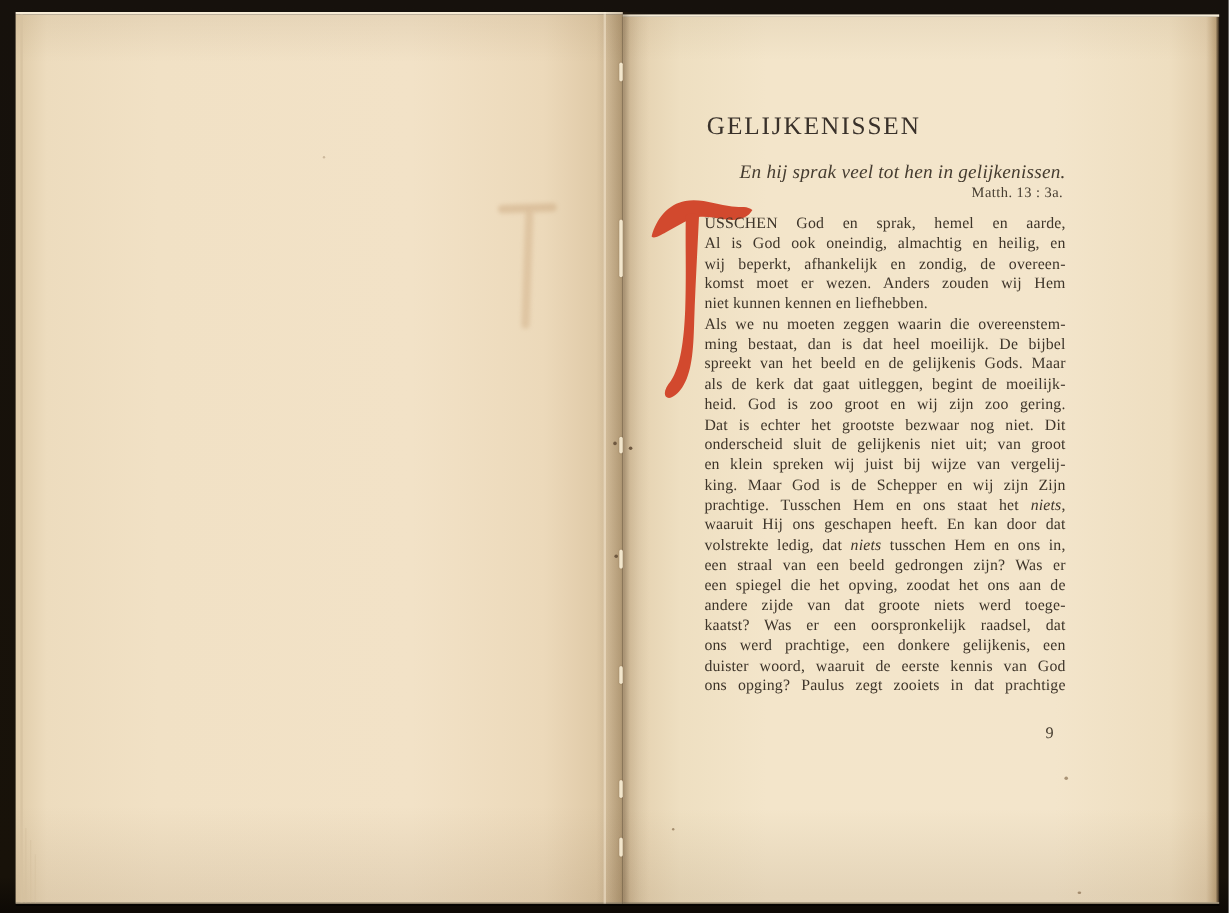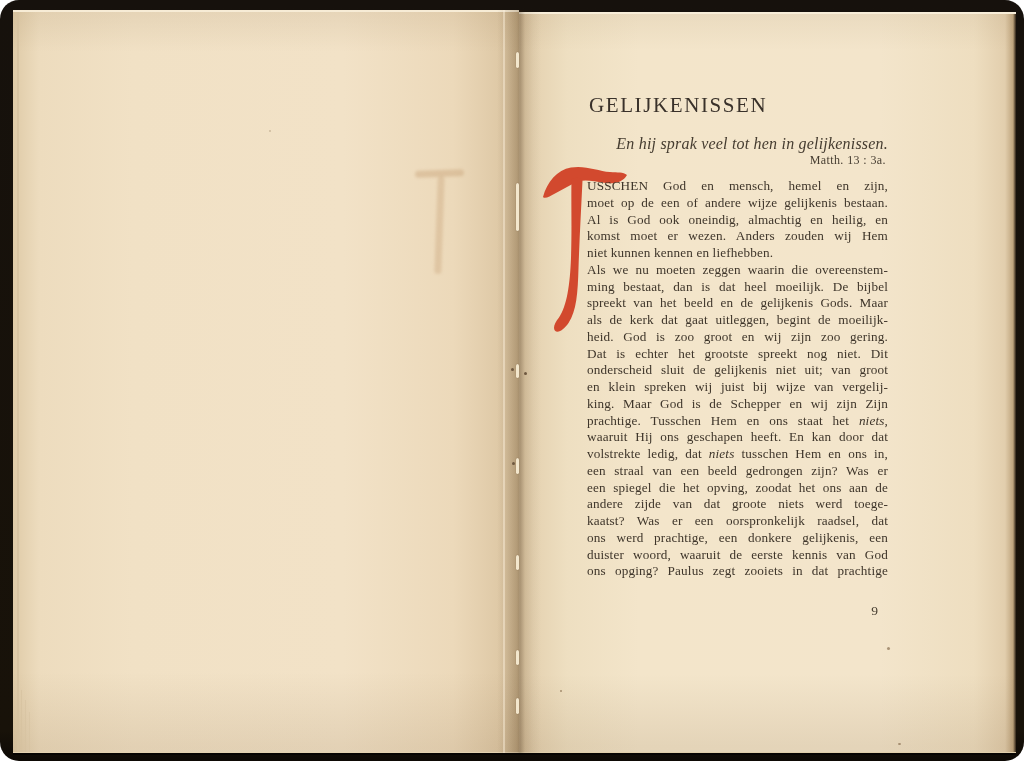--- a/index.html
+++ b/index.html
@@ -2,21 +2,20 @@
 <html><head>
 <meta charset="utf-8">
 <style>
   html,body{margin:0;padding:0;}
   .scene{
     position:relative;
     width:1024px;height:761px;
     overflow:hidden;
     background:linear-gradient(180deg,#16110c 0%,#181209 96%,#0d0905 100%);
     font-family:"Liberation Serif", serif;
-    border-radius:19px;
   }
   
   .page{position:absolute;box-sizing:border-box;}
   .page-left{
     left:13px;top:10px;width:506px;height:743px;
     background:
       linear-gradient(180deg,rgba(130,100,60,0.10) 0,rgba(130,100,60,0) 40px,rgba(130,100,60,0) 660px,rgba(120,90,55,0.12) 735px),
       linear-gradient(90deg,#dfcba8 0,#eddcbe 26px,#f1e1c5 120px,#f2e2c7 330px,#ecd9ba 440px,#ddc7a4 492px,#cdb58f 506px);
     border-top:2px solid #f7ecd6;
     border-bottom:1px solid #e3d1b0;
@@ -126,31 +125,31 @@
                  C30,21 22,26.5 14,30.5 C9,33 4,36.5 2,34 Z"></path>
 
         <path d="M30.5,16.5 C33.5,14 39.5,14 41.5,17.5
                  C40.2,45 38.5,75 37.5,105 C36.8,130 35.5,148 27.5,160
                  C23.5,166 17,171 13.8,167.5 C11.8,164.5 13.8,159.5 18,154.5
                  C26,143 29,121 30,95 C31,64 30,40 30.5,16.5 Z"></path>
       </g>
     </svg>
 
     <div class="body" id="body-lines">
-        <div class="line"><span>USSCHEN God en mensch, hemel en zijn,</span></div>
-        <div class="line"><span>moet op de een of andere wijze gelijkenis bestaan.</span></div>
+        <div class="line"><span>USSCHEN God en sprak, hemel en aarde,</span></div>
         <div class="line"><span>Al is God ook oneindig, almachtig en heilig, en</span></div>
+        <div class="line"><span>wij beperkt, afhankelijk en zondig, de overeen-</span></div>
         <div class="line"><span>komst moet er wezen. Anders zouden wij Hem</span></div>
         <div class="line short"><span>niet kunnen kennen en liefhebben.</span></div>
         <div class="line"><span>Als we nu moeten zeggen waarin die overeenstem-</span></div>
         <div class="line"><span>ming bestaat, dan is dat heel moeilijk. De bijbel</span></div>
         <div class="line"><span>spreekt van het beeld en de gelijkenis Gods. Maar</span></div>
         <div class="line"><span>als de kerk dat gaat uitleggen, begint de moeilijk-</span></div>
         <div class="line"><span>heid. God is zoo groot en wij zijn zoo gering.</span></div>
-        <div class="line"><span>Dat is echter het grootste spreekt nog niet. Dit</span></div>
+        <div class="line"><span>Dat is echter het grootste bezwaar nog niet. Dit</span></div>
         <div class="line"><span>onderscheid sluit de gelijkenis niet uit; van groot</span></div>
         <div class="line"><span>en klein spreken wij juist bij wijze van vergelij-</span></div>
         <div class="line"><span>king. Maar God is de Schepper en wij zijn Zijn</span></div>
         <div class="line"><span>prachtige. Tusschen Hem en ons staat het </span><span class="it">niets</span><span>,</span></div>
         <div class="line"><span>waaruit Hij ons geschapen heeft. En kan door dat</span></div>
         <div class="line"><span>volstrekte ledig, dat </span><span class="it">niets</span><span> tusschen Hem en ons in,</span></div>
         <div class="line"><span>een straal van een beeld gedrongen zijn? Was er</span></div>
         <div class="line"><span>een spiegel die het opving, zoodat het ons aan de</span></div>
         <div class="line"><span>andere zijde van dat groote niets werd toege-</span></div>
         <div class="line"><span>kaatst? Was er een oorspronkelijk raadsel, dat</span></div>

